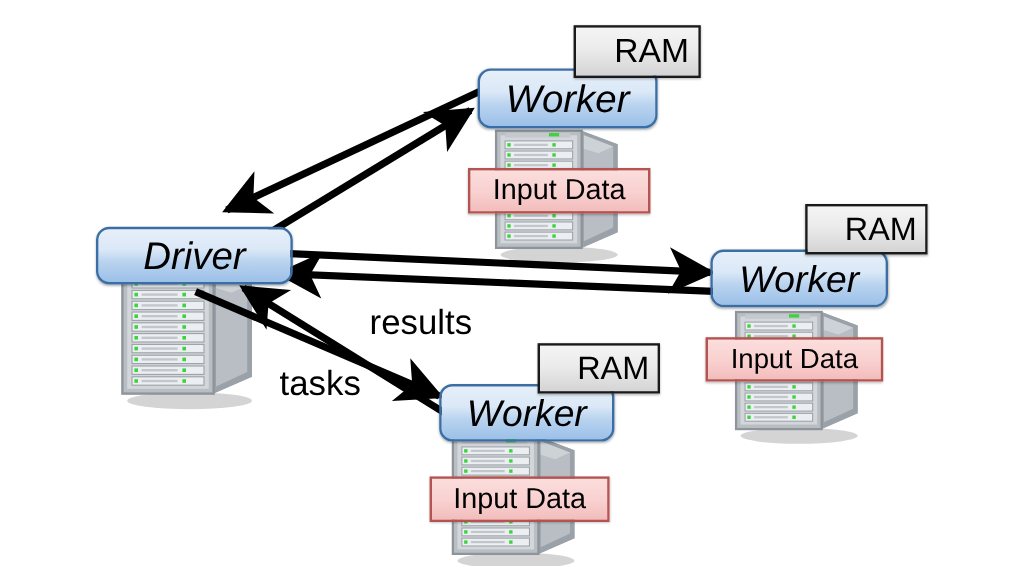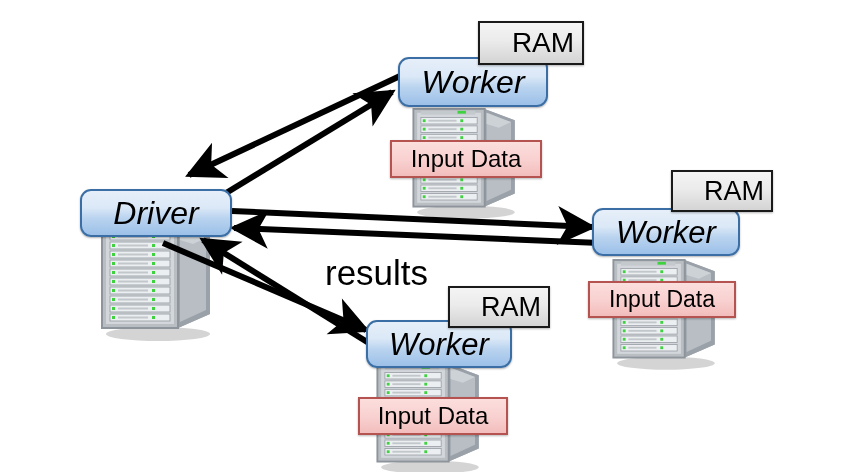--- a/index.html
+++ b/index.html
@@ -205,21 +205,21 @@
       </g>
       <g>
         <rect x="18" y="96" width="60" height="7" fill="#eceff1" stroke="#9aa0a6" stroke-width="0.9"></rect>
         <rect x="20" y="98" width="3" height="3" fill="#3fd23f"></rect>
         <rect x="60" y="98" width="3" height="3" fill="#3fd23f"></rect>
         <rect x="26" y="98.5" width="30" height="2" fill="#c2c7cb"></rect>
       </g>
       <rect x="10" y="6" width="76" height="104" fill="none" stroke="#8d949b" stroke-width="2"></rect>
     </svg>
 
-    <div class="procbox" style="left:80px; top:189px; width:152px; height:48px; font-size:32px;">Driver</div>
+    <div class="procbox" style="left:80px; top:189px; width:164px; height:48px; font-size:32px;">Driver</div>
   </div>
 
   <div class="node">
     <svg class="server" style="left:404px; top:103px;" width="122" height="118" viewBox="0 0 130 125">
       <ellipse cx="66" cy="116" rx="52" ry="7" fill="#000" opacity="0.17"></ellipse>
       <polygon points="10,6 86,6 118,18 118,96 86,110 10,110" fill="#aeb4ba"></polygon>
       <polygon points="86,6 118,18 118,96 86,110" fill="#9aa1a8"></polygon>
       <polygon points="88,10 114,20 114,92 88,104" fill="#b8bec4"></polygon>
       <polygon points="88,10 114,20 101,26 88,22" fill="#cdd2d7"></polygon>
       <rect x="10" y="6" width="76" height="104" fill="#b9bec3"></rect>
@@ -451,16 +451,17 @@
       <rect x="10" y="6" width="76" height="104" fill="none" stroke="#8d949b" stroke-width="2"></rect>
     </svg>
 
     <div class="rambox" style="left:448px; top:286px; width:102px; height:42px; font-size:27px;">RAM</div>
 
     <div class="procbox" style="left:366px; top:320px; width:146px; height:48px; font-size:31px;">Worker</div>
 
     <div class="databox" style="left:358px; top:397px; width:150px; height:38px; font-size:24px;">Input Data</div>
   </div>
 
-  <div class="edgelabel" style="left:325px; top:253px; font-size:35px;">results</div>
-
+  <div class="edgelabel" style="left:308px; top:253px; font-size:29px;">results</div>
+
+  <div class="edgelabel" style="left:233px; top:304px; font-size:29px;">tasks</div>
 
 </div>
 
 </body></html>

